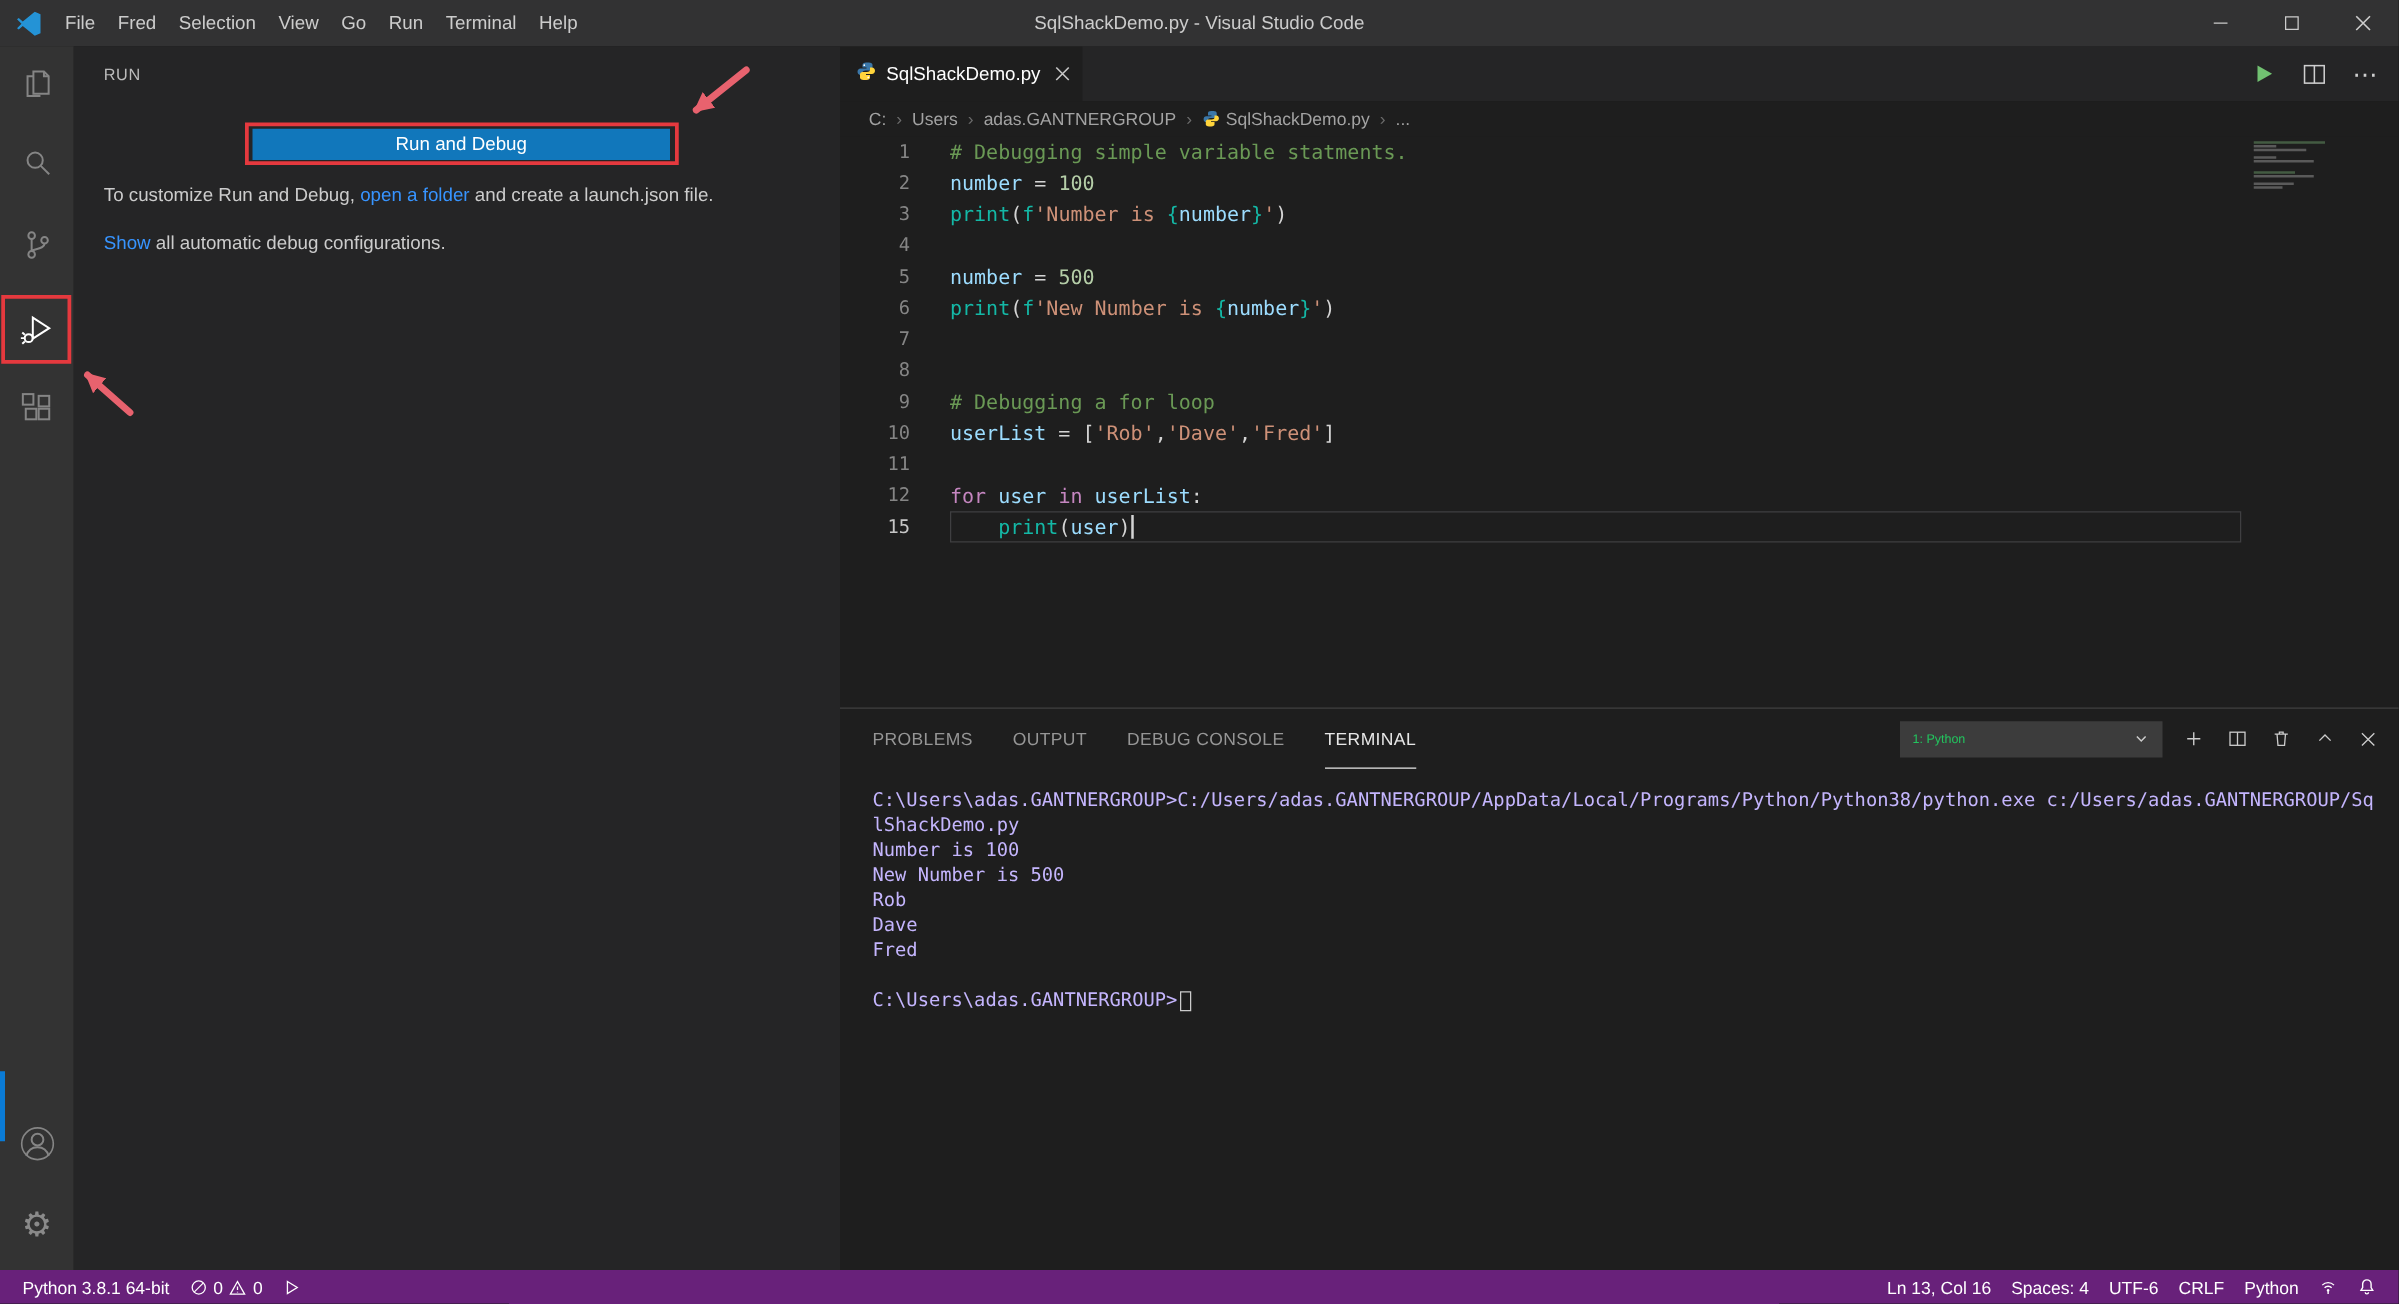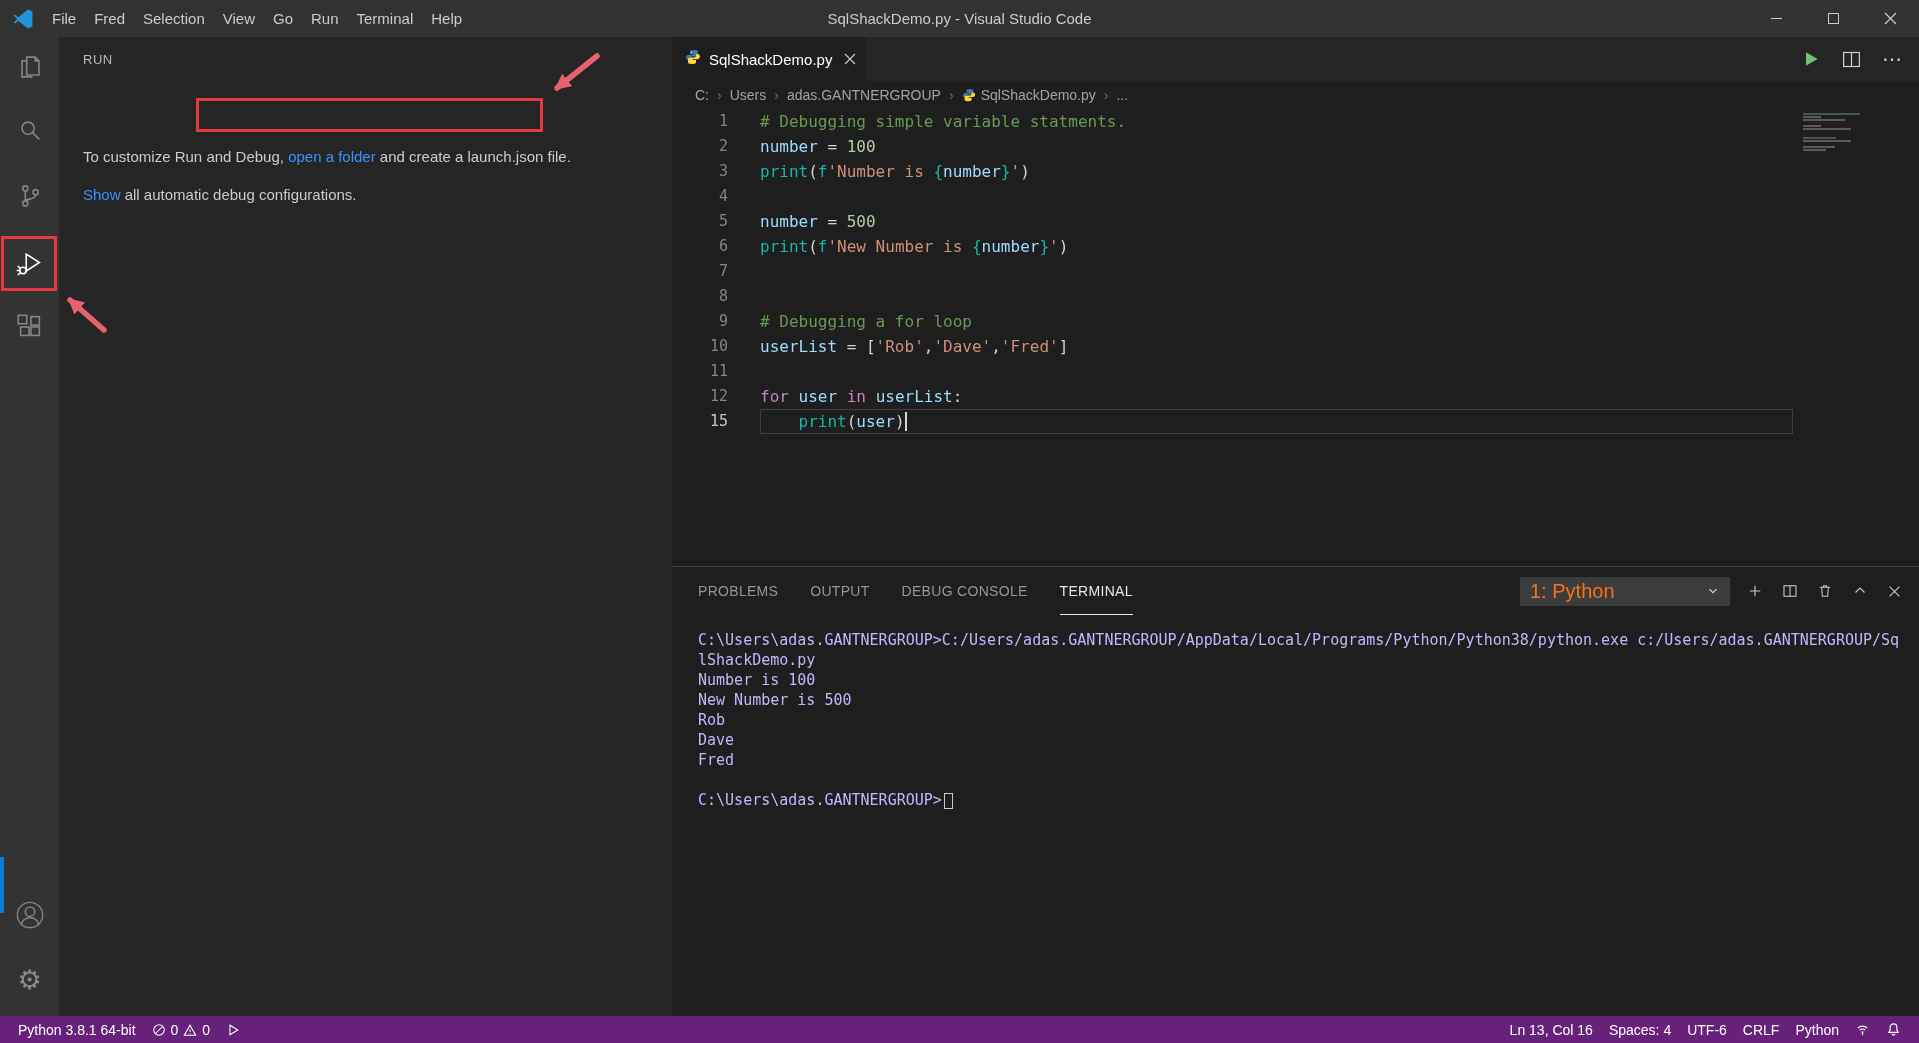--- a/index.html
+++ b/index.html
@@ -68,21 +68,21 @@
   #minimap{position:absolute;top:4px;right:50px;width:66px}
   .mm-line{height:2px;margin-bottom:1px;opacity:.75}
 
   
   #panel{height:450px;border-top:1px solid #404040;background:#1e1e1e;display:flex;flex-direction:column}
   .panel-header{height:48px;display:flex;align-items:center;padding:0 16px 0 26px;flex:none}
   .panel-tab{margin-right:32px;font-size:14px;color:#969696;height:100%;display:flex;align-items:center;
     border-bottom:1px solid transparent;cursor:pointer;letter-spacing:.3px}
   .panel-tab.active{color:#e7e7e7;border-bottom-color:#e7e7e7}
   .term-dropdown{margin-left:auto;width:210px;height:29px;background:#3c3c3c;display:flex;align-items:center;
-    padding:0 10px;font-size:20px;color:#f97316;cursor:pointer}
+    padding:0 10px;font-size:10px;color:#22c55e;cursor:pointer}
   .term-dropdown svg{margin-left:auto}
   .panel-icons{display:flex;align-items:center;gap:17px;margin-left:16px}
   .panel-icons span{display:flex;cursor:pointer}
   #terminal-output{padding:15px 0 0 26px;font-family:"DejaVu Sans Mono","Liberation Mono",monospace;
     font-size:15px;line-height:20px;color:#c4b5fd;white-space:pre;overflow:hidden}
   .term-line{min-height:20px}
   .term-cursor{display:inline-block;width:9px;height:16px;border:1px solid #cccccc;vertical-align:text-bottom;margin-left:2px}
 
   
   #statusbar{height:27px;background:var(--statusbar-purple,#68217a);display:flex;align-items:center;
@@ -181,20 +181,21 @@
             <circle cx="16" cy="16" r="13.5" stroke-width="1.4"></circle>
           </svg>
       </span>
       <span class="act-icon" style="top:919px">
         <span class="gear-glyph">⚙</span>
       </span>
     </div>
 
     <div id="sidebar">
       <div class="run-header">RUN</div>
+      <button class="run-button">Run and Debug</button>
       <div class="sb-hint hint-2"><span class="sb-link">Show</span><span> all automatic debug configurations.</span></div>
       <div class="sb-hint hint-1"><span>To customize Run and Debug, </span><span class="sb-link">open a folder</span><span> and create a launch.json file.</span></div>
     </div>
 
     <div id="editor-region">
 
       <div id="tabbar">
         <div class="tab">
           <span class="py-ico">
             <svg viewBox="0 0 16 16" width="16" height="16">

